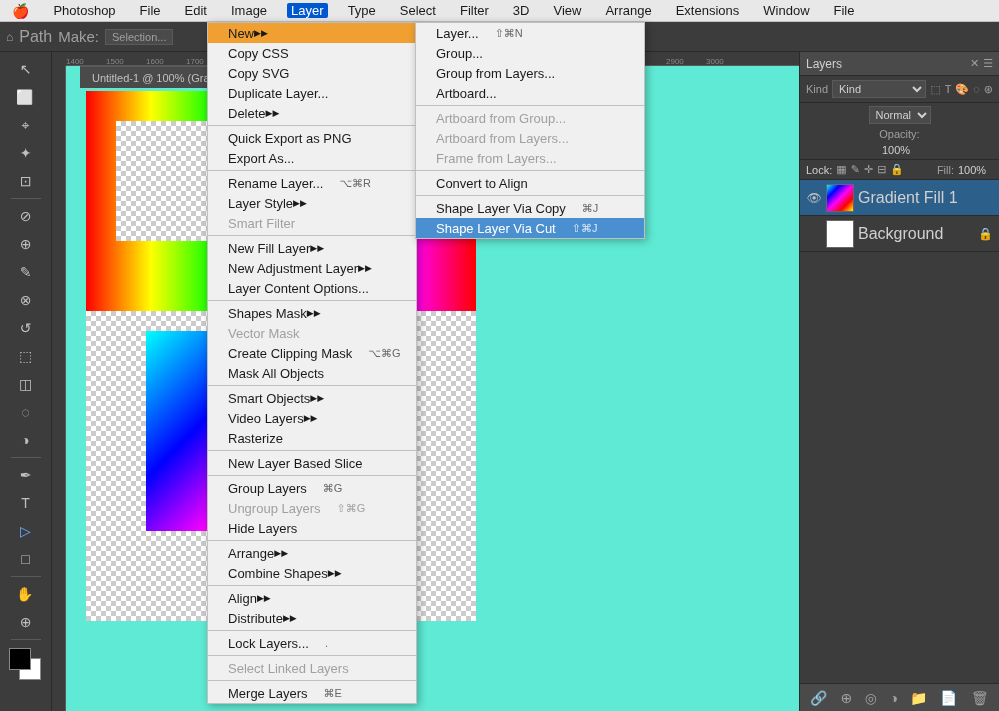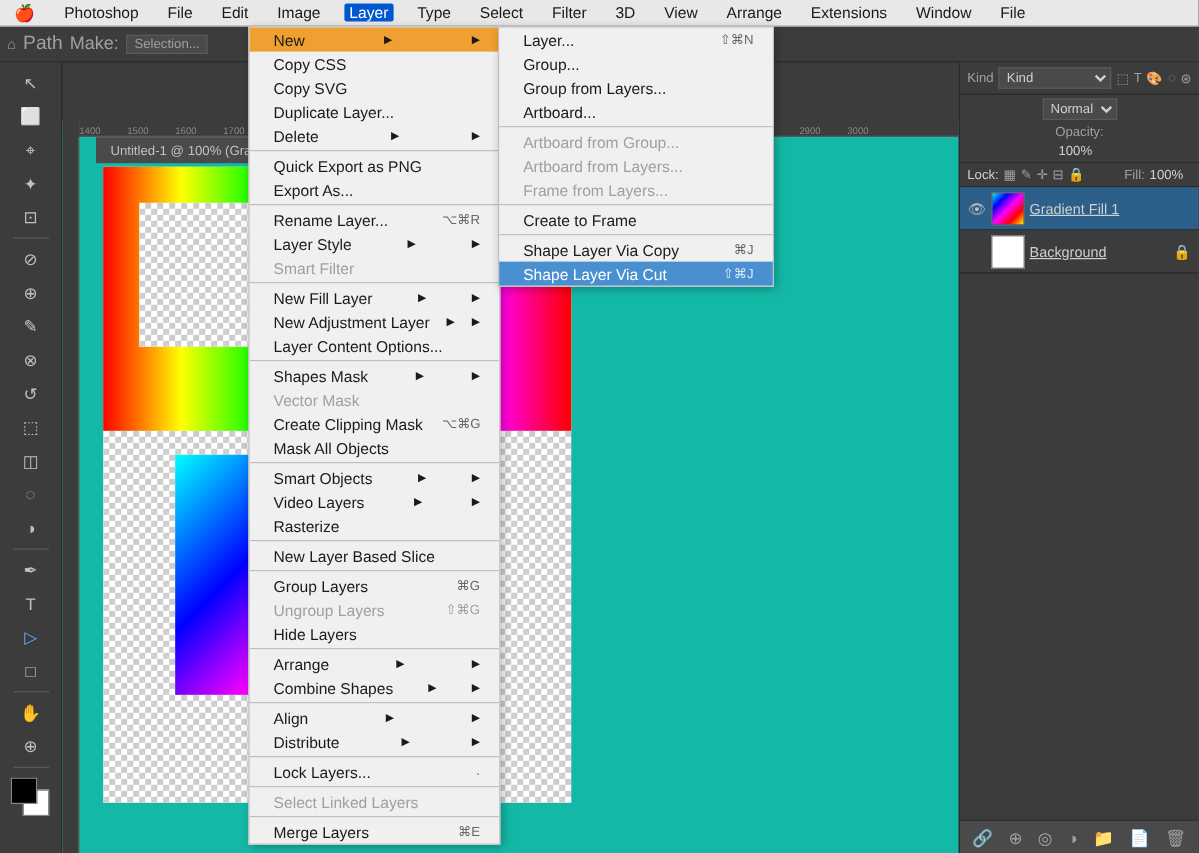--- a/index.html
+++ b/index.html
@@ -107,23 +107,22 @@
       top: 0; left: 0;
     }
 
     
     .canvas-area {
       position: absolute;
       top: 52px;
       left: 52px;
       right: 200px;
       bottom: 0;
-      background: #14b8a6;
+      background: #5eead4;
       overflow: hidden;
-      margin-top: 48px;
     }
 
     
     .ruler-h {
       position: absolute;
       top: 0; left: 14px; right: 0;
       height: 14px;
       background: #3c3c3c;
       border-bottom: 1px solid #5a5a5a;
       overflow: hidden;
@@ -258,21 +257,21 @@
       cursor: pointer;
     }
     .layer-item.selected { background: #2c5f8a; }
     .layer-eye { width: 16px; color: #c0c0c0; font-size: 12px; text-align: center; }
     .layer-thumb {
       width: 28px;
       height: 28px;
       border: 1px solid #666;
       flex-shrink: 0;
     }
-    .layer-name { color: #d0d0d0; font-size: 12px; flex: 1; text-decoration: underline; }
+    .layer-name { color: #d0d0d0; font-size: 16px; flex: 1; }
     .layer-lock { color: #a0a0a0; font-size: 12px; }
 
     
     .thumb-gradient {
       background: linear-gradient(135deg, cyan, blue, magenta, red, yellow);
     }
     .thumb-white {
       background: white;
     }
 
@@ -283,21 +282,21 @@
       border: 1px solid #c0c0c0;
       box-shadow: 2px 2px 8px rgba(0,0,0,0.3);
       min-width: 200px;
       z-index: 1000;
     }
     .menu-item {
       padding: 2px 16px 2px 20px;
       cursor: pointer;
       display: flex;
       align-items: center;
-      justify-content: space-between;
+      justify-content: flex-start;
       white-space: nowrap;
       color: #1a1a1a;
       font-size: 13px;
       height: 20px;
     }
     .menu-item.disabled { color: #a0a0a0; cursor: default; }
     .menu-item.has-submenu::after { content: '▶'; font-size: 9px; }
     .menu-separator { height: 1px; background: #c0c0c0; margin: 2px 0; }
     .menu-shortcut { color: #666; font-size: 11px; margin-left: 16px; }
     .menu-item.disabled .menu-shortcut { color: #a0a0a0; }
@@ -434,20 +433,27 @@
       <div style="position:absolute; top:0; left:0; width:100%; height:220px; background: linear-gradient(to right, #ff0000, #ffff00, #00ff00, #00ffff, #0000ff, #ff00ff, #ff0000);"></div>
 
       <div class="checker" style="position:absolute; top:30px; left:30px; width:120px; height:120px; border:none;"></div>
 
       <div style="position:absolute; top:240px; left:60px; width:170px; height:200px; background: linear-gradient(135deg, #00ffff 0%, #0000ff 40%, #ff00ff 70%, #ff0000 85%, #ffff00 100%);"></div>
     </div>
   </div>
 </div>
 
 <div class="layers-panel">
+  <div class="layers-header">
+    <span class="layers-title">Layers</span>
+    <div class="layers-controls">
+      <span style="color:#a0a0a0; font-size:11px;">✕</span>
+      <span style="color:#a0a0a0; font-size:11px;">☰</span>
+    </div>
+  </div>
   <div class="layers-kind-row">
     <span style="color:#a0a0a0; font-size:11px;">Kind</span>
     <select class="kind-select">
       <option>Kind</option>
     </select>
     <span style="color:#a0a0a0; font-size:11px;">⬚</span>
     <span style="color:#a0a0a0; font-size:11px;">T</span>
     <span style="color:#a0a0a0; font-size:11px;">🎨</span>
     <span style="color:#a0a0a0; font-size:11px;">◌</span>
     <span style="color:#a0a0a0; font-size:11px;">⊛</span>
@@ -641,21 +647,21 @@
     <span>Artboard from Group...</span>
   </div>
   <div class="menu-item disabled">
     <span>Artboard from Layers...</span>
   </div>
   <div class="menu-item disabled">
     <span>Frame from Layers...</span>
   </div>
   <div class="menu-separator"></div>
   <div class="menu-item">
-    <span>Create to Frame</span>
+    <span>Convert to Align</span>
   </div>
   <div class="menu-separator"></div>
   <div class="menu-item">
     <span>Shape Layer Via Copy</span>
     <span class="menu-shortcut">⌘J</span>
   </div>
   <div class="menu-item" style="background:#4a90d0; color:white;">
     <span>Shape Layer Via Cut</span>
     <span class="menu-shortcut" style="color:rgba(255,255,255,0.8);">⇧⌘J</span>
   </div>

